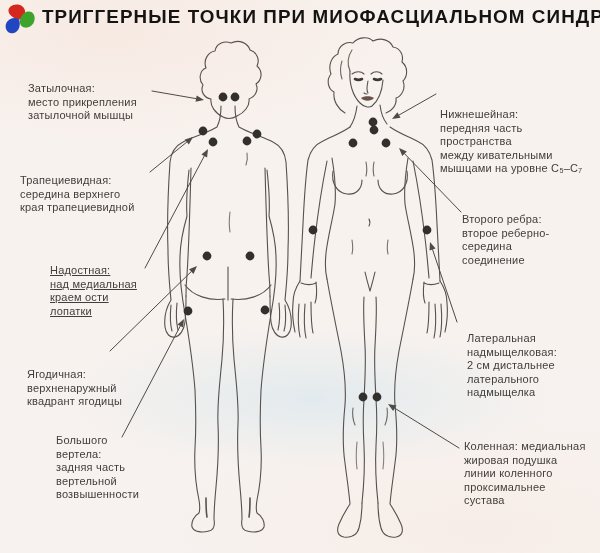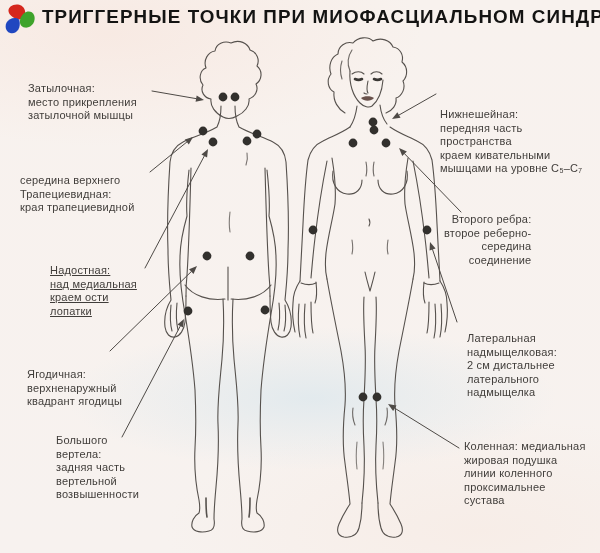--- a/index.html
+++ b/index.html
@@ -193,22 +193,22 @@
       </g>
   </svg>
 
   <div id="left-labels">
       <div class="lbl" style="left: 28px; top: 82px; color: rgb(64, 61, 58);">
         <div>Затылочная:</div>
         <div>место прикрепления</div>
         <div>затылочной мышцы</div>
       </div>
       <div class="lbl" style="left: 20px; top: 174px; color: rgb(64, 61, 58);">
+        <div>Трапециевидная:</div>
         <div>середина верхнего</div>
-        <div>Трапециевидная:</div>
         <div>края трапециевидной</div>
       </div>
       <div class="lbl" style="left: 50px; top: 264px; color: rgb(64, 61, 58); text-decoration: underline;">
         <div>Надостная:</div>
         <div>над медиальная</div>
         <div>краем ости</div>
         <div>лопатки</div>
       </div>
       <div class="lbl" style="left: 27px; top: 346px; color: rgb(64, 61, 58); margin-top: 22px;">
         <div>Ягодичная:</div>
@@ -221,24 +221,24 @@
         <div>задняя часть</div>
         <div>вертельной</div>
         <div>возвышенности</div>
       </div>
     </div>
   <div id="right-labels">
       <div class="lbl" style="left: 440px; top: 89px; color: rgb(64, 61, 58); margin-top: 19px;">
         <div>Нижнешейная:</div>
         <div>передняя часть</div>
         <div>пространства</div>
-        <div>краем кивательными</div>
+        <div>между кивательными</div>
         <div>мышцами на уровне C₅–C₇</div>
       </div>
-      <div class="lbl" style="left: 444px; top: 213px; color: rgb(64, 61, 58); text-align: right;">
+      <div class="lbl" style="left: 462px; top: 213px; color: rgb(64, 61, 58);">
         <div>Второго ребра:</div>
         <div>второе реберно-</div>
         <div>середина</div>
         <div>соединение</div>
       </div>
       <div class="lbl" style="left: 467px; top: 332px; color: rgb(64, 61, 58);">
         <div>Латеральная</div>
         <div>надмыщелковая:</div>
         <div>2 см дистальнее</div>
         <div>латерального</div>

